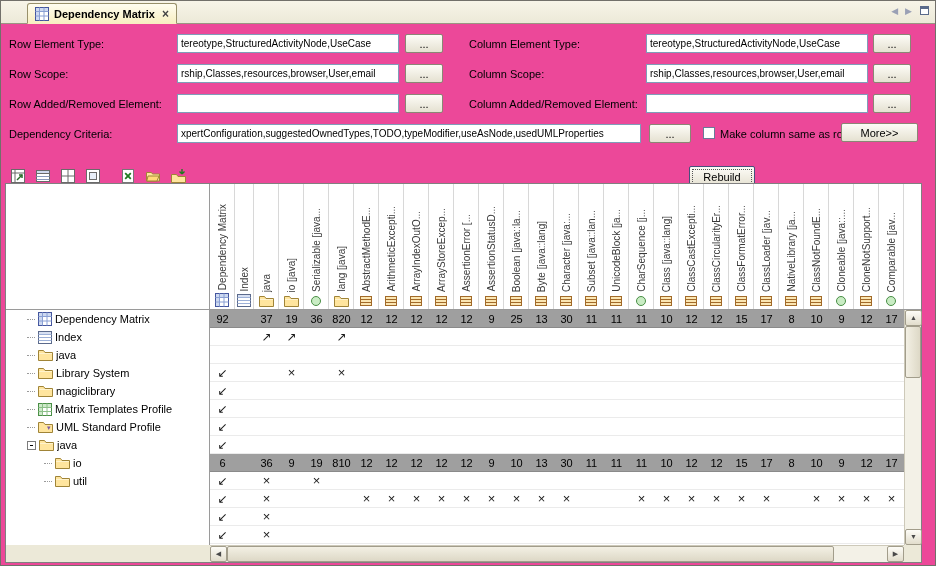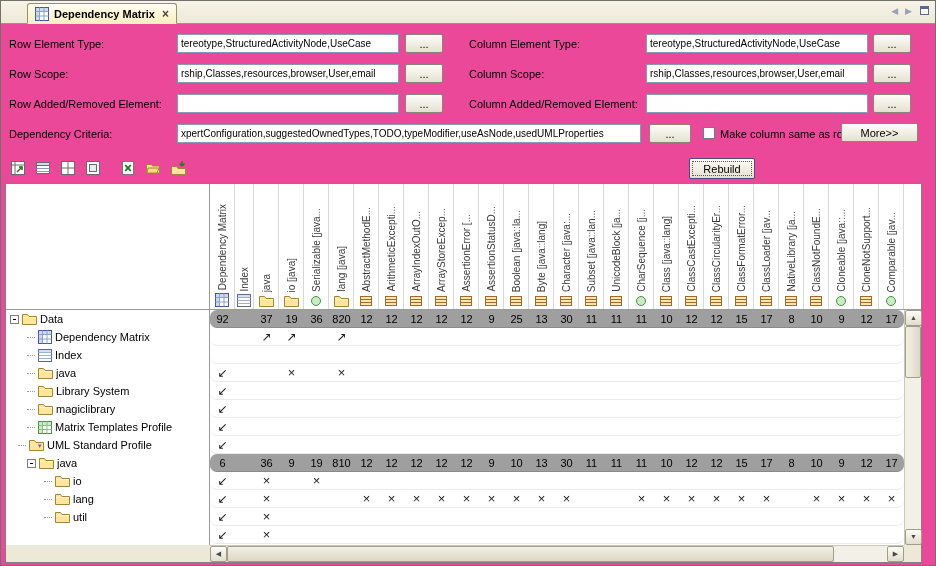--- a/index.html
+++ b/index.html
@@ -16,21 +16,21 @@
 
   
   .form { position:relative; height:131px; }
   .flabel { position:absolute; white-space:nowrap; }
   .field { position:absolute; height:19px; background:#fff; border:1px solid #7f9db9; font-family:"Liberation Sans",sans-serif; font-size:10px; padding:1px 3px; white-space:nowrap; overflow:hidden; }
   .dots, .push { position:absolute; height:19px; background:linear-gradient(#fdfcf7,#e5e1d1); border:1px solid #8a8675; border-radius:2px; font-family:"Liberation Sans",sans-serif; font-size:11px; text-align:center; }
   .push.default { border-color:#46507c; outline:1px dotted #555; outline-offset:-4px; }
   .checkbox { position:absolute; width:12px; height:12px; background:#fff; border:1px solid #6a7a9a; }
 
   
-  .toolbarrow { position:relative; height:28px; }
+  .toolbarrow { position:relative; height:28px;margin-top:8px; }
   .tools { position:absolute; left:8px; top:4px; display:flex; gap:7px; align-items:center; }
   .tool-btn { display:inline-flex; width:18px; height:18px; align-items:center; justify-content:center; }
   .tool-btn:nth-child(5) { margin-left:10px; }
 
   
   .matrix { position:absolute; left:4px; top:182px; width:917px; height:380px; background:#fff; border:1px solid #808080;
             display:grid; grid-template-columns:204px 694px 17px; grid-template-rows:126px 235px 17px; }
   .corner-tl { border-right:1px solid #9a9a9a; border-bottom:1px solid #9a9a9a; background:#fff; }
   .col-headers { display:flex; border-bottom:1px solid #9a9a9a; background:#fff; overflow:hidden; }
   .header-east { background:#fff; border-bottom:1px solid #9a9a9a; }
@@ -39,21 +39,21 @@
   .col-label { writing-mode:vertical-rl; transform:rotate(180deg); font-size:10px; white-space:nowrap; overflow:hidden; max-height:102px; margin-bottom:3px; color:#3a3a3a; }
 
   .tree { border-right:1px solid #9a9a9a; overflow:hidden; background:#fff; }
   .tree-row { display:flex; align-items:center; height:18px; gap:3px; white-space:nowrap; }
   .expander { flex:none; width:9px; height:9px; background:#fff; border:1px solid #7c7c7c; position:relative; }
   .expander::before { content:""; position:absolute; left:2px; right:2px; top:3px; height:1px; background:#000; }
   .guide { flex:none; width:8px; border-top:1px dotted #9a9a9a; height:0; }
   .tree-label { overflow:hidden; }
 
   .body { overflow:hidden; background:#fff; }
-  .body-row { display:flex; height:18px; align-items:center; border-bottom:1px solid #ebebeb;border-radius:7px; }
+  .body-row { display:flex; height:18px; align-items:center; border-bottom:1px solid #ebebeb; }
   .cell { flex:none; width:25px; height:18px; line-height:18px; text-align:center; font-size:12px; overflow:hidden; }
   .cell.idx { width:19px; }
   .summary { background:#9f9f9f; border-bottom:1px solid #8a8a8a; }
   .summary .cell { font-size:11px; color:#000; }
   .m-x { font-size:13px; color:#1a1a1a; }
   .m-ne, .m-sw { font-size:12px; color:#1a1a1a; }
 
   
   .vscroll { display:flex; flex-direction:column; background:#f3f1e7; border-left:1px solid #cdc9b9; }
   .hscroll { display:flex; background:#f3f1e7; border-top:1px solid #cdc9b9; }
@@ -429,30 +429,20 @@
           <span class="icon">
             <svg width="12" height="12" viewBox="0 0 12 12">
               <circle cx="6" cy="6" r="4.5" fill="#c9ecc4" stroke="#4a8f46"></circle>
             </svg>
           </span>
         </div>
       </div>
     <div class="header-east"></div>
 
     <div class="tree">
-        <div class="tree-row" style="padding-left: 4px;">
-          <span class="expander"></span>
-          <span class="icon">
-            <svg width="15" height="12" viewBox="0 0 15 12">
-              <path d="M0.5 1.5h5l1.5 2h7.5v8H0.5z" fill="#ffe59e" stroke="#a08437"></path>
-              <path d="M1 4.5h13" stroke="#fff3cd"></path>
-            </svg>
-          </span>
-          <span class="tree-label">Data</span>
-        </div>
         <div class="tree-row" style="padding-left: 21px;">
           <span class="guide"></span>
           <span class="icon">
             <svg width="14" height="14" viewBox="0 0 14 14">
               <rect x="0.5" y="0.5" width="13" height="13" fill="#fff" stroke="#44569e"></rect>
               <rect x="1" y="1" width="12" height="3.5" fill="#cdd9f1"></rect>
               <rect x="1" y="1" width="3.5" height="12" fill="#cdd9f1"></rect>
               <path d="M4.5 0.5v13M9 0.5v13M0.5 4.5h13M0.5 9h13" stroke="#8aa0d4" fill="none"></path>
             </svg>
           </span>
@@ -504,21 +494,21 @@
           <span class="icon">
             <svg width="14" height="13" viewBox="0 0 14 13">
               <rect x="0.5" y="0.5" width="13" height="12" fill="#fff" stroke="#4a8f46"></rect>
               <rect x="1" y="1" width="12" height="3" fill="#cdeac9"></rect>
               <rect x="1" y="1" width="3" height="11" fill="#cdeac9"></rect>
               <path d="M4.5 0.5v12M9 0.5v12M0.5 4.5h13M0.5 8.5h13" stroke="#8cbf88" fill="none"></path>
             </svg>
           </span>
           <span class="tree-label">Matrix Templates Profile</span>
         </div>
-        <div class="tree-row" style="padding-left: 12px;">
+        <div class="tree-row" style="padding-left: 21px;">
           <span class="guide"></span>
           <span class="icon">
             <svg width="15" height="12" viewBox="0 0 15 12">
               <path d="M0.5 1.5h5l1.5 2h7.5v8H0.5z" fill="#ffe59e" stroke="#a08437"></path>
               <path d="M9 5.5l3.5 0-1.75 3.5z" fill="#7b5aa6"></path>
             </svg>
           </span>
           <span class="tree-label">UML Standard Profile</span>
         </div>
         <div class="tree-row" style="padding-left: 21px;">
@@ -533,30 +523,20 @@
         </div>
         <div class="tree-row" style="padding-left: 38px;">
           <span class="guide"></span>
           <span class="icon">
             <svg width="15" height="12" viewBox="0 0 15 12">
               <path d="M0.5 1.5h5l1.5 2h7.5v8H0.5z" fill="#ffe59e" stroke="#a08437"></path>
               <path d="M1 4.5h13" stroke="#fff3cd"></path>
             </svg>
           </span>
           <span class="tree-label">io</span>
-        </div>
-        <div class="tree-row" style="padding-left: 38px;">
-          <span class="guide"></span>
-          <span class="icon">
-            <svg width="15" height="12" viewBox="0 0 15 12">
-              <path d="M0.5 1.5h5l1.5 2h7.5v8H0.5z" fill="#ffe59e" stroke="#a08437"></path>
-              <path d="M1 4.5h13" stroke="#fff3cd"></path>
-            </svg>
-          </span>
-          <span class="tree-label">lang</span>
         </div>
         <div class="tree-row" style="padding-left: 38px;">
           <span class="guide"></span>
           <span class="icon">
             <svg width="15" height="12" viewBox="0 0 15 12">
               <path d="M0.5 1.5h5l1.5 2h7.5v8H0.5z" fill="#ffe59e" stroke="#a08437"></path>
               <path d="M1 4.5h13" stroke="#fff3cd"></path>
             </svg>
           </span>
           <span class="tree-label">util</span>

